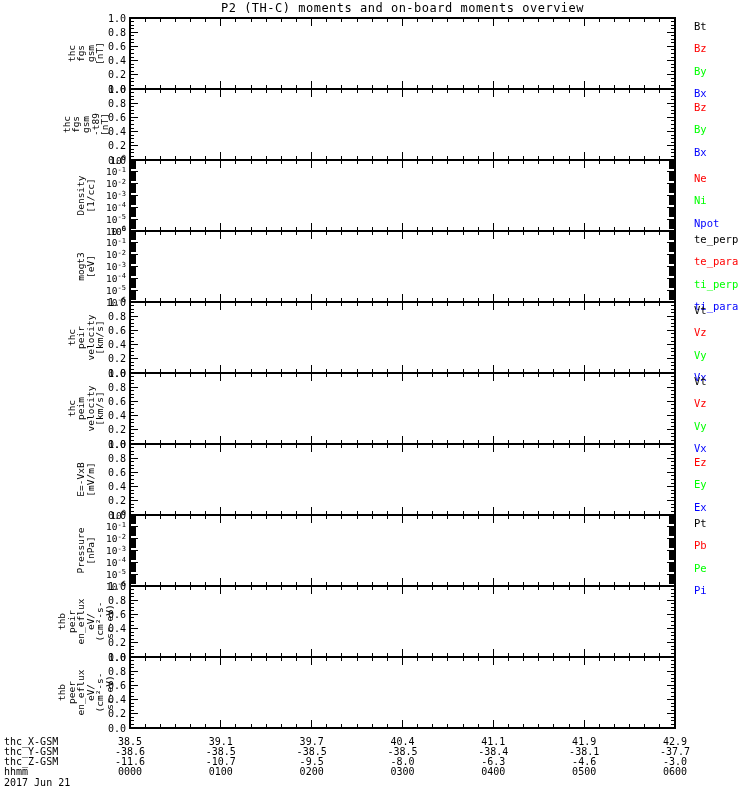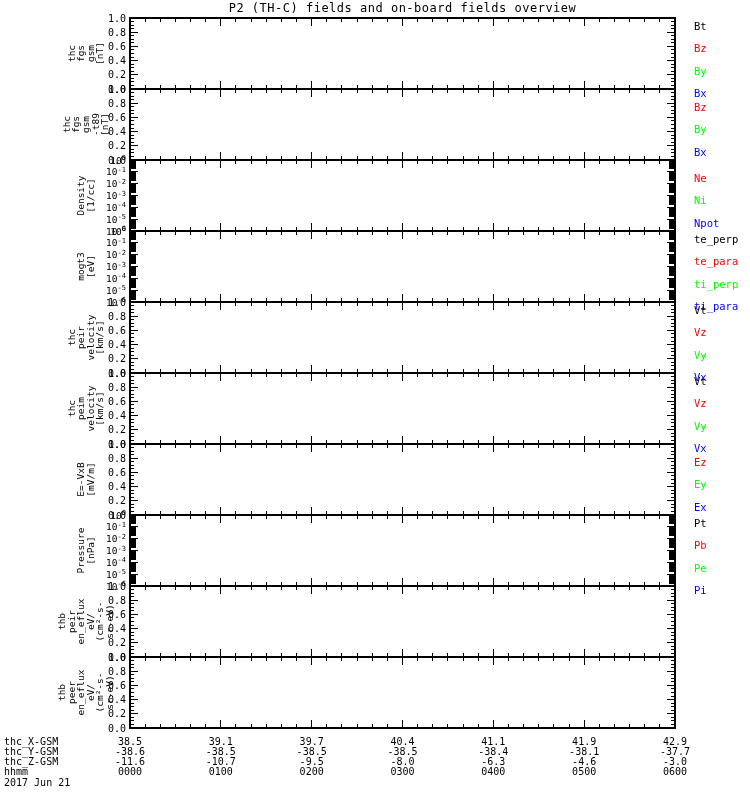--- a/index.html
+++ b/index.html
@@ -19,21 +19,21 @@
     color:#000000;
     white-space:nowrap;
   }
   svg{position:absolute;left:0;top:0;shape-rendering:crispEdges;}
   svg text{shape-rendering:auto;}
 </style>
 </head>
 <body>
 
 <div class="stage">
-  <div class="plot-title">P2 (TH-C) fields and on-board fields overview</div>
+  <div class="plot-title">P2 (TH-C) moments and on-board moments overview</div>
   <svg id="canvas" width="750" height="800" viewBox="0 0 750 800">
       <rect x="130" y="18" width="545" height="71" fill="none" stroke="#000000" stroke-width="1.6"></rect>
       <path d="M130 18V26M130 89V81M220.83333333333331 18V26M220.83333333333331 89V81M311.66666666666663 18V26M311.66666666666663 89V81M402.5 18V26M402.5 89V81M493.3333333333333 18V26M493.3333333333333 89V81M584.1666666666667 18V26M584.1666666666667 89V81M675 18V26M675 89V81" stroke="#000000" stroke-width="1.2" fill="none"></path>
       <path d="M145.13888888888889 18V22M145.13888888888889 89V85M160.27777777777777 18V22M160.27777777777777 89V85M175.41666666666666 18V22M175.41666666666666 89V85M190.55555555555554 18V22M190.55555555555554 89V85M205.69444444444446 18V22M205.69444444444446 89V85M235.97222222222223 18V22M235.97222222222223 89V85M251.11111111111111 18V22M251.11111111111111 89V85M266.25 18V22M266.25 89V85M281.3888888888889 18V22M281.3888888888889 89V85M296.52777777777777 18V22M296.52777777777777 89V85M326.80555555555554 18V22M326.80555555555554 89V85M341.94444444444446 18V22M341.94444444444446 89V85M357.08333333333337 18V22M357.08333333333337 89V85M372.22222222222223 18V22M372.22222222222223 89V85M387.3611111111111 18V22M387.3611111111111 89V85M417.6388888888889 18V22M417.6388888888889 89V85M432.77777777777777 18V22M432.77777777777777 89V85M447.9166666666667 18V22M447.9166666666667 89V85M463.05555555555554 18V22M463.05555555555554 89V85M478.19444444444446 18V22M478.19444444444446 89V85M508.47222222222223 18V22M508.47222222222223 89V85M523.6111111111111 18V22M523.6111111111111 89V85M538.75 18V22M538.75 89V85M553.8888888888889 18V22M553.8888888888889 89V85M569.0277777777778 18V22M569.0277777777778 89V85M599.3055555555555 18V22M599.3055555555555 89V85M614.4444444444445 18V22M614.4444444444445 89V85M629.5833333333333 18V22M629.5833333333333 89V85M644.7222222222222 18V22M644.7222222222222 89V85M659.8611111111111 18V22M659.8611111111111 89V85" stroke="#000000" stroke-width="1" fill="none"></path>
       <path d="M130 89H138M675 89H667M130 74.8H138M675 74.8H667M130 60.599999999999994H138M675 60.599999999999994H667M130 46.4H138M675 46.4H667M130 32.199999999999996H138M675 32.199999999999996H667M130 18H138M675 18H667" stroke="#000000" stroke-width="1.2" fill="none"></path>
       <path d="M130 85.45H134M675 85.45H671M130 81.9H134M675 81.9H671M130 78.35H134M675 78.35H671M130 71.25H134M675 71.25H671M130 67.7H134M675 67.7H671M130 64.15H134M675 64.15H671M130 57.05H134M675 57.05H671M130 53.5H134M675 53.5H671M130 49.949999999999996H134M675 49.949999999999996H671M130 42.85H134M675 42.85H671M130 39.300000000000004H134M675 39.300000000000004H671M130 35.75H134M675 35.75H671M130 28.65H134M675 28.65H671M130 25.1H134M675 25.1H671M130 21.549999999999997H134M675 21.549999999999997H671" stroke="#000000" stroke-width="1" fill="none"></path>
       <text x="126" y="92.5" fill="#000000" font-size="10" font-family="DejaVu Sans Mono, monospace" text-anchor="end">0.0</text>
       <text x="126" y="78.3" fill="#000000" font-size="10" font-family="DejaVu Sans Mono, monospace" text-anchor="end">0.2</text>
       <text x="126" y="64.1" fill="#000000" font-size="10" font-family="DejaVu Sans Mono, monospace" text-anchor="end">0.4</text>
       <text x="126" y="49.9" fill="#000000" font-size="10" font-family="DejaVu Sans Mono, monospace" text-anchor="end">0.6</text>

